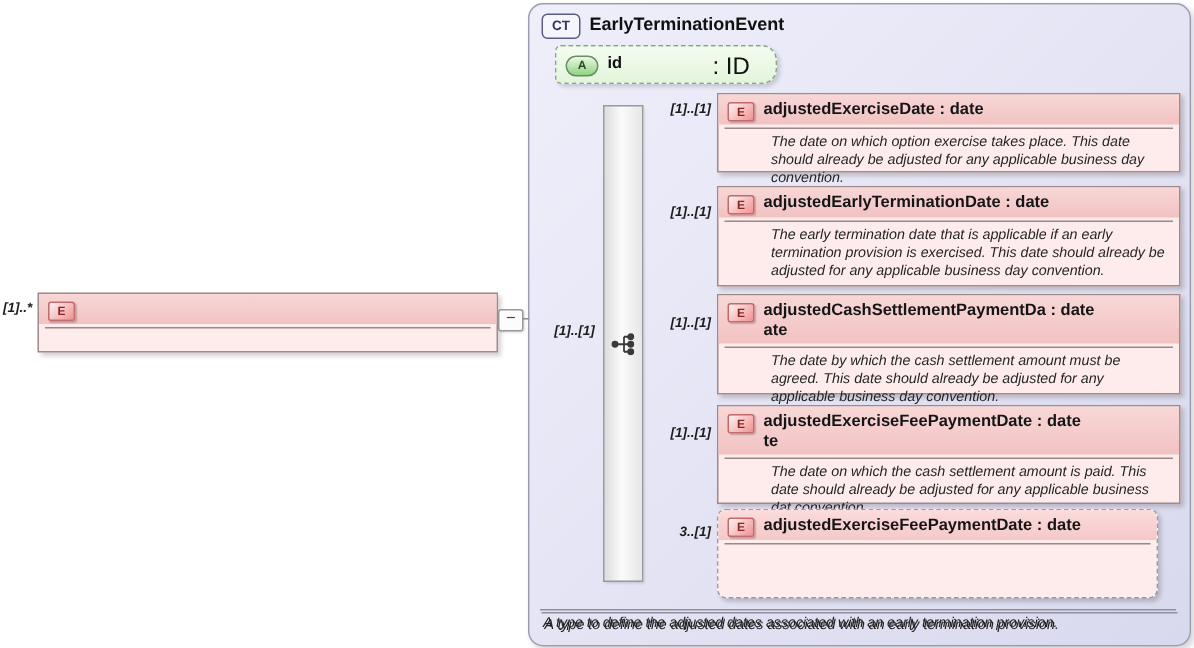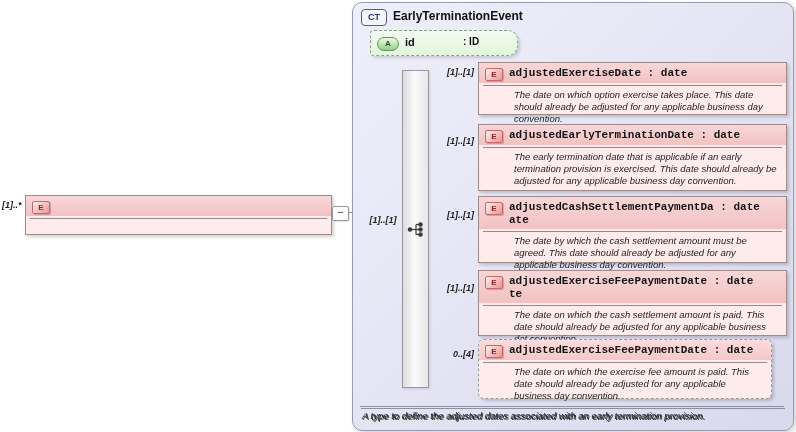--- a/index.html
+++ b/index.html
@@ -32,21 +32,21 @@
     background:linear-gradient(180deg,#f3fcef 0%,#e2f5db 100%);
     box-shadow:2px 2px 3px rgba(0,0,0,0.15);
   }
   .attr-badge{
     position:absolute;left:6px;top:6px;width:20px;height:12px;
     border:1px solid #6a8a6a;border-radius:7px;
     background:linear-gradient(180deg,#eafae2 0%,#8fd381 100%);
     font-size:8px;font-weight:bold;color:#2c4c2c;text-align:center;line-height:12px;
   }
   .attr-name{position:absolute;left:34px;top:5px;font-size:11px;font-weight:bold;color:#111;}
-  .attr-type{position:absolute;left:92px;top:5px;font-size:10px;font-weight:bold;color:#111;}
+  .attr-type{position:absolute;left:104px;top:5px;font-size:16px;font-weight:normal;color:#111;}
   
   .seq-bar{
     position:absolute;left:402px;top:70px;width:25px;height:316px;
     border:1px solid #999;
     background:linear-gradient(90deg,#dcdcdc 0%,#fbfbfb 45%,#e6e6e6 100%);
     box-shadow:1px 1px 2px rgba(0,0,0,0.12);
   }
   .seq-icon{position:absolute;left:4px;top:151px;}
   
   .el-box{
@@ -61,21 +61,21 @@
     background:linear-gradient(180deg,#f8d7d7 0%,#f2c2c2 100%);
   }
   .el-box.optional .el-head{background:linear-gradient(180deg,#fbdcdc 0%,#f5c8c8 100%);border-radius:5px 5px 0 0;}
   .e-badge{
     flex:0 0 auto;width:16px;height:11px;margin-top:1px;
     border:1px solid #c46a6a;border-radius:2px;
     background:linear-gradient(135deg,#fff2f2 0%,#ef9292 100%);
     font-size:8px;font-weight:bold;color:#8a2424;text-align:center;line-height:11px;
     box-shadow:1px 1px 1px rgba(0,0,0,0.2);
   }
-  .el-title{font-size:11px;font-weight:bold;color:#151515;line-height:13px;white-space:pre-line;font-family:Liberation Mono, monospace;}
+  .el-title{font-size:11px;font-weight:bold;color:#151515;line-height:13px;white-space:pre-line;}
   .el-sep{height:1px;background:#9a8888;margin:2px 4px 0 4px;}
   .el-annot{
     padding:3px 7px 3px 7px;font-size:9.5px;font-style:italic;color:#242424;line-height:1.28;margin-left:28px;
   }
   
   
   
   .line{position:absolute;background:#8f8f9f;}
   .card{
     position:absolute;font-size:9px;font-weight:bold;font-style:italic;color:#1c1c1c;
@@ -134,21 +134,21 @@
       </g>
     </svg>
   </div>
 
   <div class="card" style="left:2px;top:200px;">[1]..*</div>
   <div class="card" style="left:364px;top:215px;width:38px;text-align:center;">[1]..[1]</div>
   <div class="card" style="left:424px;top:67px;width:50px;text-align:right;">[1]..[1]</div>
   <div class="card" style="left:424px;top:136px;width:50px;text-align:right;">[1]..[1]</div>
   <div class="card" style="left:424px;top:210px;width:50px;text-align:right;">[1]..[1]</div>
   <div class="card" style="left:424px;top:283px;width:50px;text-align:right;">[1]..[1]</div>
-  <div class="card" style="left:424px;top:349px;width:50px;text-align:right;">0..[4]</div>
+  <div class="card" style="left:424px;top:349px;width:50px;text-align:right;">3..[1]</div>
 
   <div class="el-box" style="left:25px;top:195px;width:305px;height:38px;">
     <div class="el-head">
       <span class="e-badge">E</span>
     </div>
     <div class="el-sep"></div>
   </div>
 
   <div class="toggle">−</div>
 
@@ -189,16 +189,15 @@
     <div class="el-sep"></div>
     <div class="el-annot">The date on which the cash settlement amount is paid. This date should already be adjusted for any applicable business dat convention.</div>
   </div>
 
   <div class="el-box optional" style="left:478px;top:339px;width:292px;height:58px;">
     <div class="el-head">
       <span class="e-badge">E</span>
       <span class="el-title">adjustedExerciseFeePaymentDate : date</span>
     </div>
     <div class="el-sep"></div>
-    <div class="el-annot">The date on which the exercise fee amount is paid. This date should already be adjusted for any applicable business day convention.</div>
   </div>
 
 </div>
 
 </body></html>

